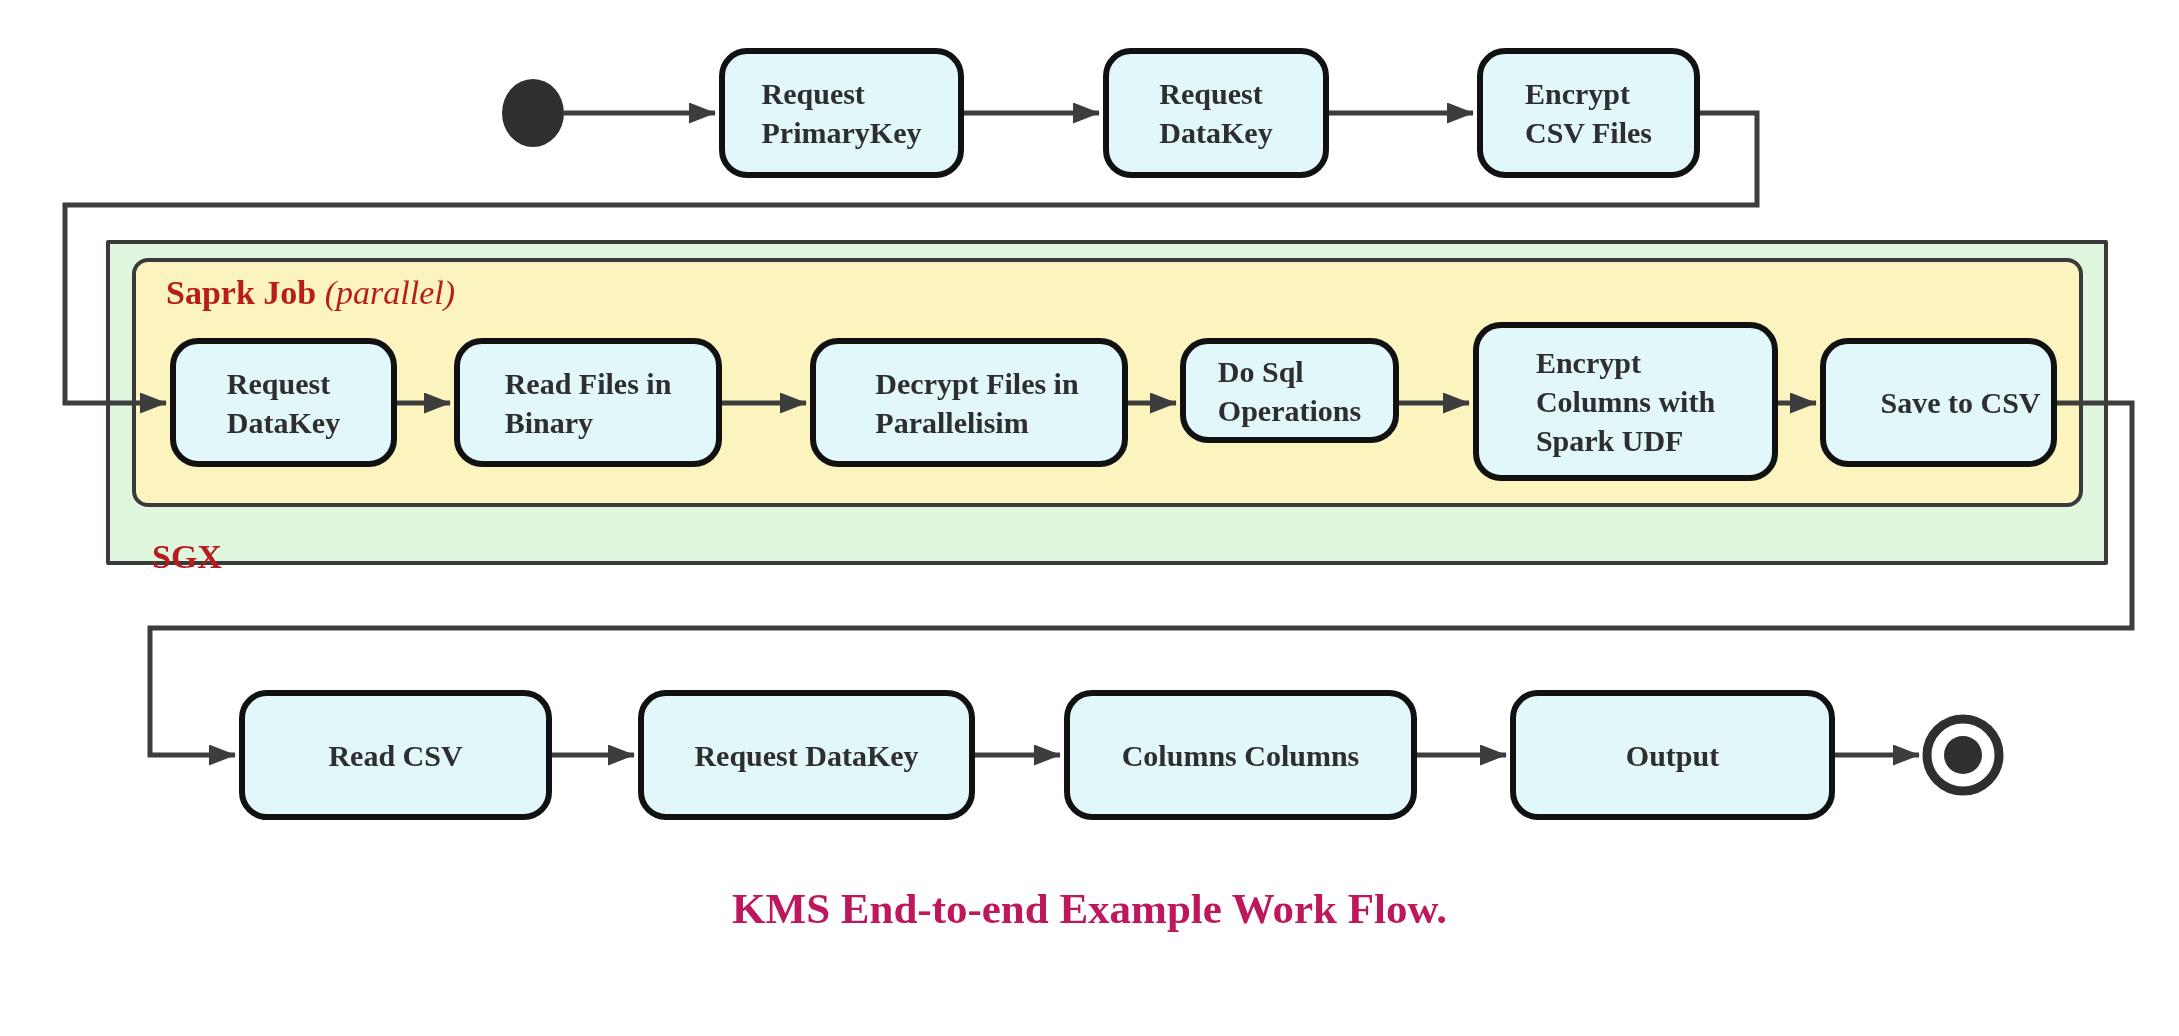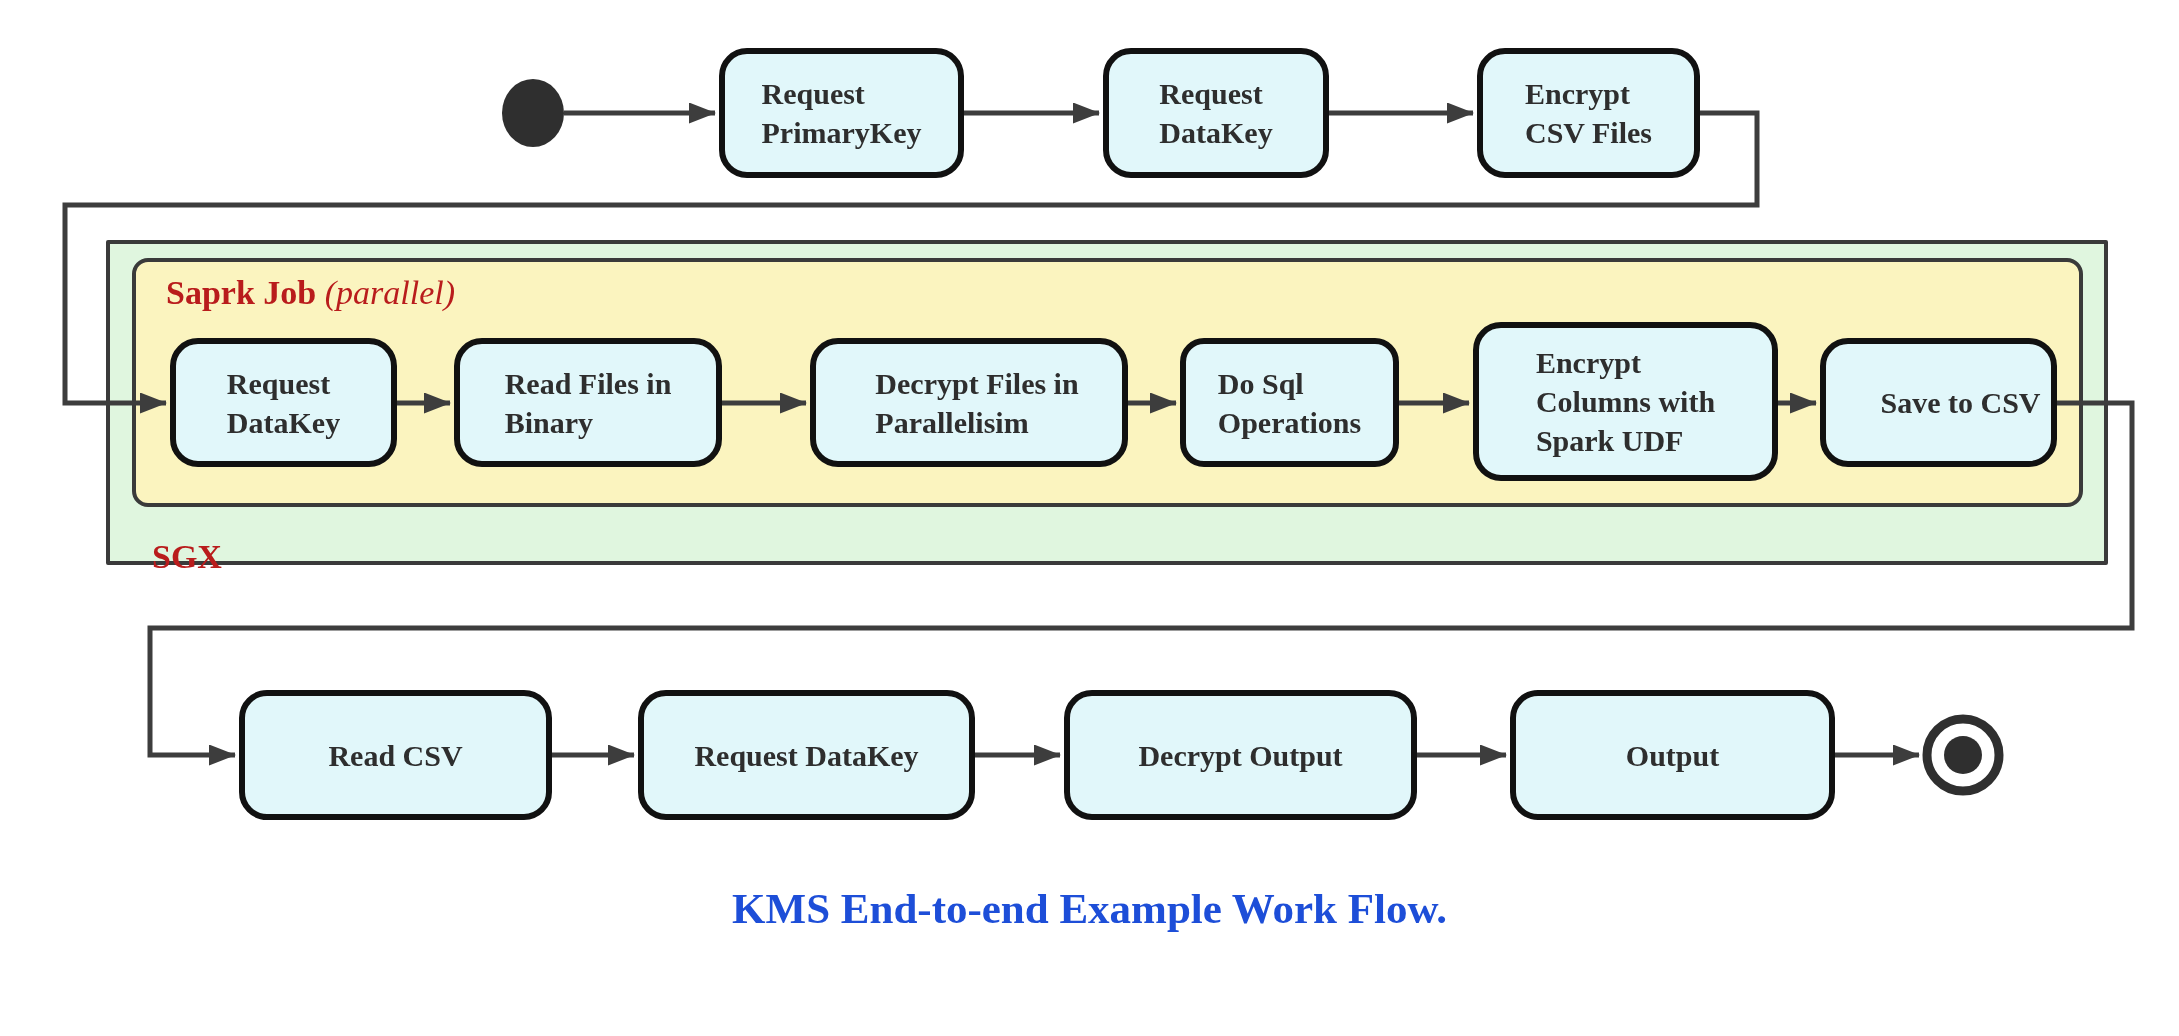--- a/index.html
+++ b/index.html
@@ -52,31 +52,31 @@
     z-index: 5;
     white-space: nowrap;
   }
   .container-label .qualifier { font-weight: normal; font-style: italic; }
   .caption {
     position: absolute;
     left: 0; top: 884px; width: 2179px;
     text-align: center;
     font-weight: bold;
     font-size: 43px;
-    color: #1d4ed8;
+    color: #be185d;
     z-index: 5;
   }
   
   #n-a1 { left: 719px;  top: 48px;  width: 245px; height: 130px; }
   #n-a2 { left: 1103px; top: 48px;  width: 226px; height: 130px; }
   #n-a3 { left: 1477px; top: 48px;  width: 223px; height: 130px; }
   #n-b1 { left: 170px;  top: 338px; width: 227px; height: 129px; }
   #n-b2 { left: 454px;  top: 338px; width: 268px; height: 129px; }
   #n-b3 { left: 810px;  top: 338px; width: 318px; height: 129px; padding-left: 16px; }
-  #n-b4 { left: 1180px; top: 338px; width: 219px; height: 129px; border-radius: 24px; }
+  #n-b4 { left: 1180px; top: 338px; width: 219px; height: 105px; }
   #n-b5 { left: 1473px; top: 322px; width: 305px; height: 159px; }
   #n-b6 { left: 1820px; top: 338px; width: 237px; height: 129px; padding-left: 44px; }
   #n-c1 { left: 239px;  top: 690px; width: 313px; height: 130px; }
   #n-c2 { left: 638px;  top: 690px; width: 337px; height: 130px; }
   #n-c3 { left: 1064px; top: 690px; width: 353px; height: 130px; }
   #n-c4 { left: 1510px; top: 690px; width: 325px; height: 130px; font-family: Liberation Serif, serif; }
   #lbl-spark { left: 166px; top: 274px; }
   #lbl-sgx   { left: 152px; top: 514px; margin-top: 24px; }
 </style>
 </head>
@@ -136,21 +136,21 @@
 Parallelisim</div>
   <div class="node" id="n-b4">Do Sql
 Operations</div>
   <div class="node" id="n-b5">Encrypt
 Columns with
 Spark UDF</div>
   <div class="node" id="n-b6">Save to CSV</div>
 
   <div class="node" id="n-c1">Read CSV</div>
   <div class="node" id="n-c2">Request DataKey</div>
-  <div class="node" id="n-c3">Decrypt Output</div>
+  <div class="node" id="n-c3">Columns Columns</div>
   <div class="node" id="n-c4">Output</div>
 
   <div class="container-label" id="lbl-spark">
     <span>Saprk Job</span>
     <span> </span>
     <span class="qualifier">(parallel)</span>
   </div>
   <div class="container-label" id="lbl-sgx">SGX</div>
 
   <div class="caption">KMS End-to-end Example Work Flow.</div>

